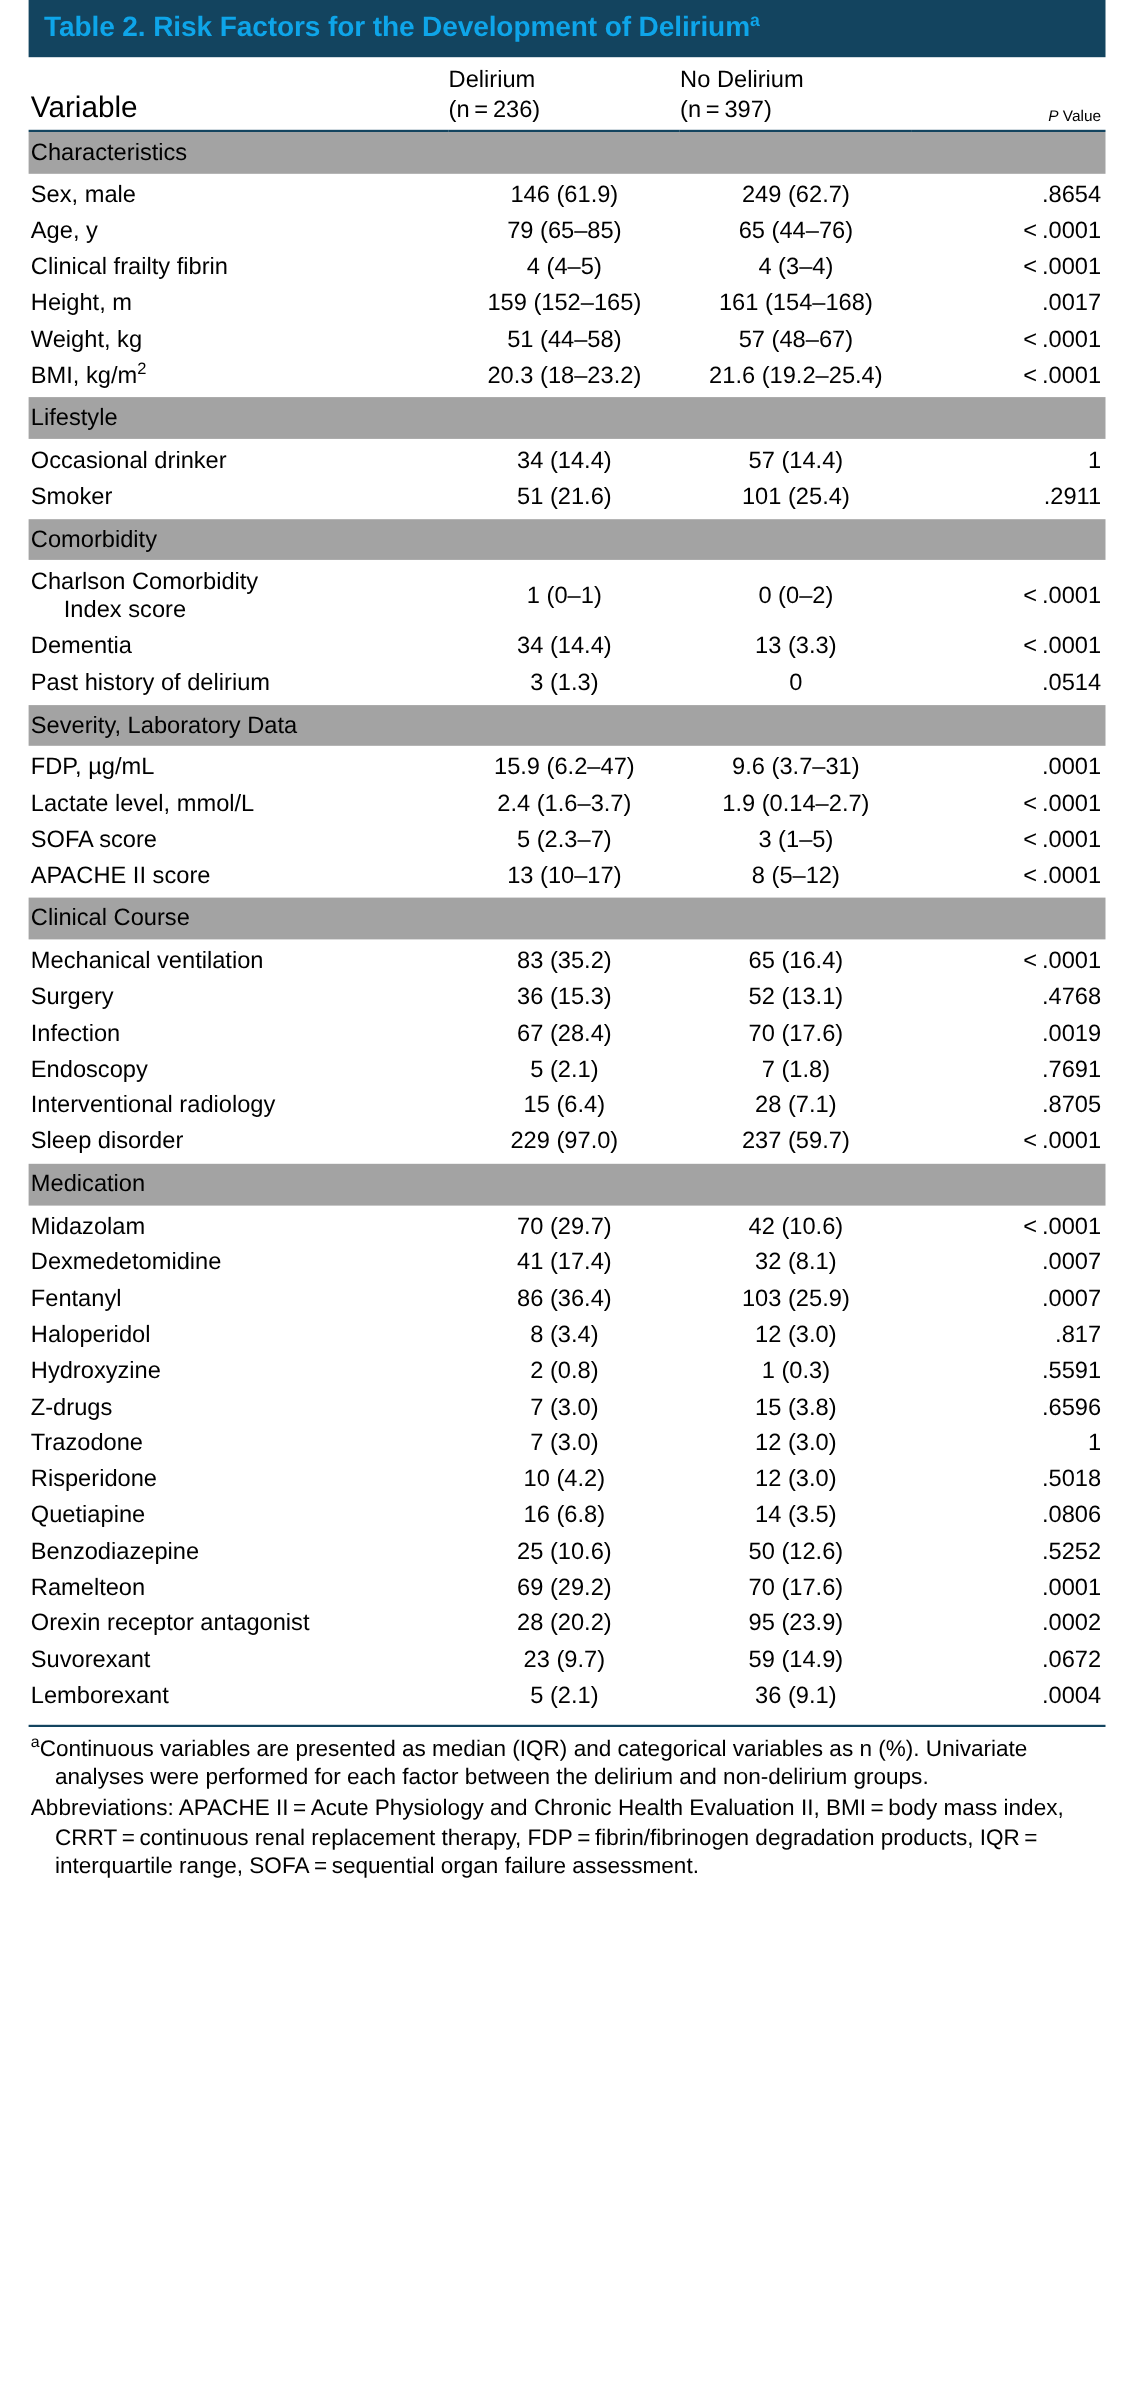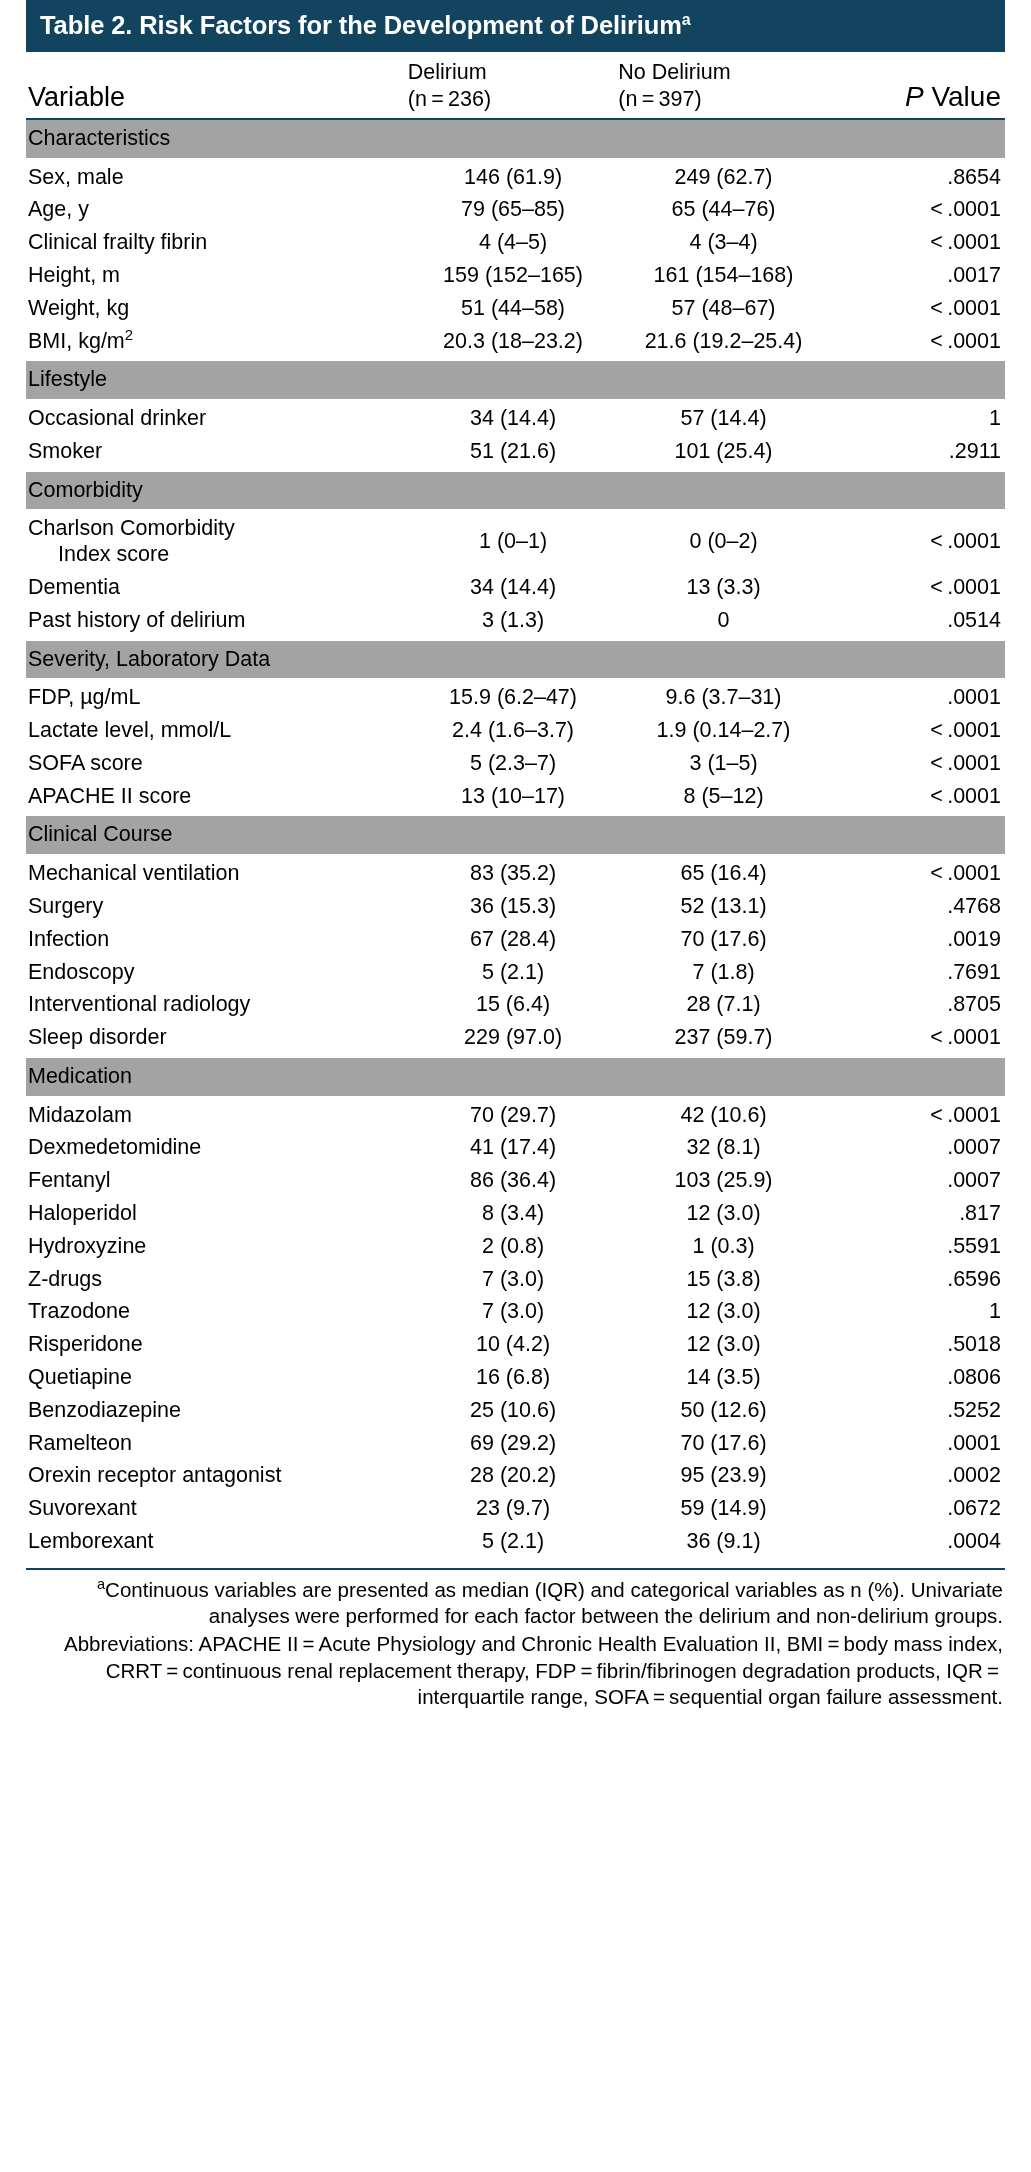--- a/index.html
+++ b/index.html
@@ -14,21 +14,21 @@
     -webkit-font-smoothing: antialiased;
   }
   .table-wrap {
     width: 1031px;
     box-sizing: border-box;
     padding: 0 26px;
   }
   
   .title-bar {
     background: #13445f;
-    color: #ffffff;
+    color: #0ea5e9;
     font-size: 25.5px;
     font-weight: bold;
     padding: 11px 14px 13px 14px;
     line-height: 1.1;
     letter-spacing: -0.1px;
   }
   .title-bar sup {
     font-size: 16px;
     font-weight: bold;
     vertical-align: super;
@@ -59,21 +59,21 @@
   .head-var {
     text-align: left;
     padding: 7px 0 5px 2px;
     vertical-align: bottom;
     font-size: 27px;
   }
   .head-p {
     text-align: right;
     padding: 7px 4px 5px 0;
     vertical-align: bottom;
-    font-size: 28px;
+    font-size: 14px;
   }
   .head-p i { font-style: italic; }
   .rule-row td {
     padding: 0;
     height: 0;
   }
   .rule-top {
     border-top: 2.5px solid #13445f;
   }
   
@@ -115,21 +115,20 @@
   
   .footnotes {
     font-size: 20.5px;
     line-height: 1.28;
     padding: 7px 2px 0 2px;
   }
   .footnotes p {
     margin: 0 0 2px 0;
     text-indent: -22px;
     padding-left: 22px;
-    text-align: right;
   }
   .footnotes sup {
     font-size: 14.5px;
     vertical-align: super;
     line-height: 0;
   }
   .footnotes .abbr {
     text-indent: 0;
     padding-left: 22px;
   }

